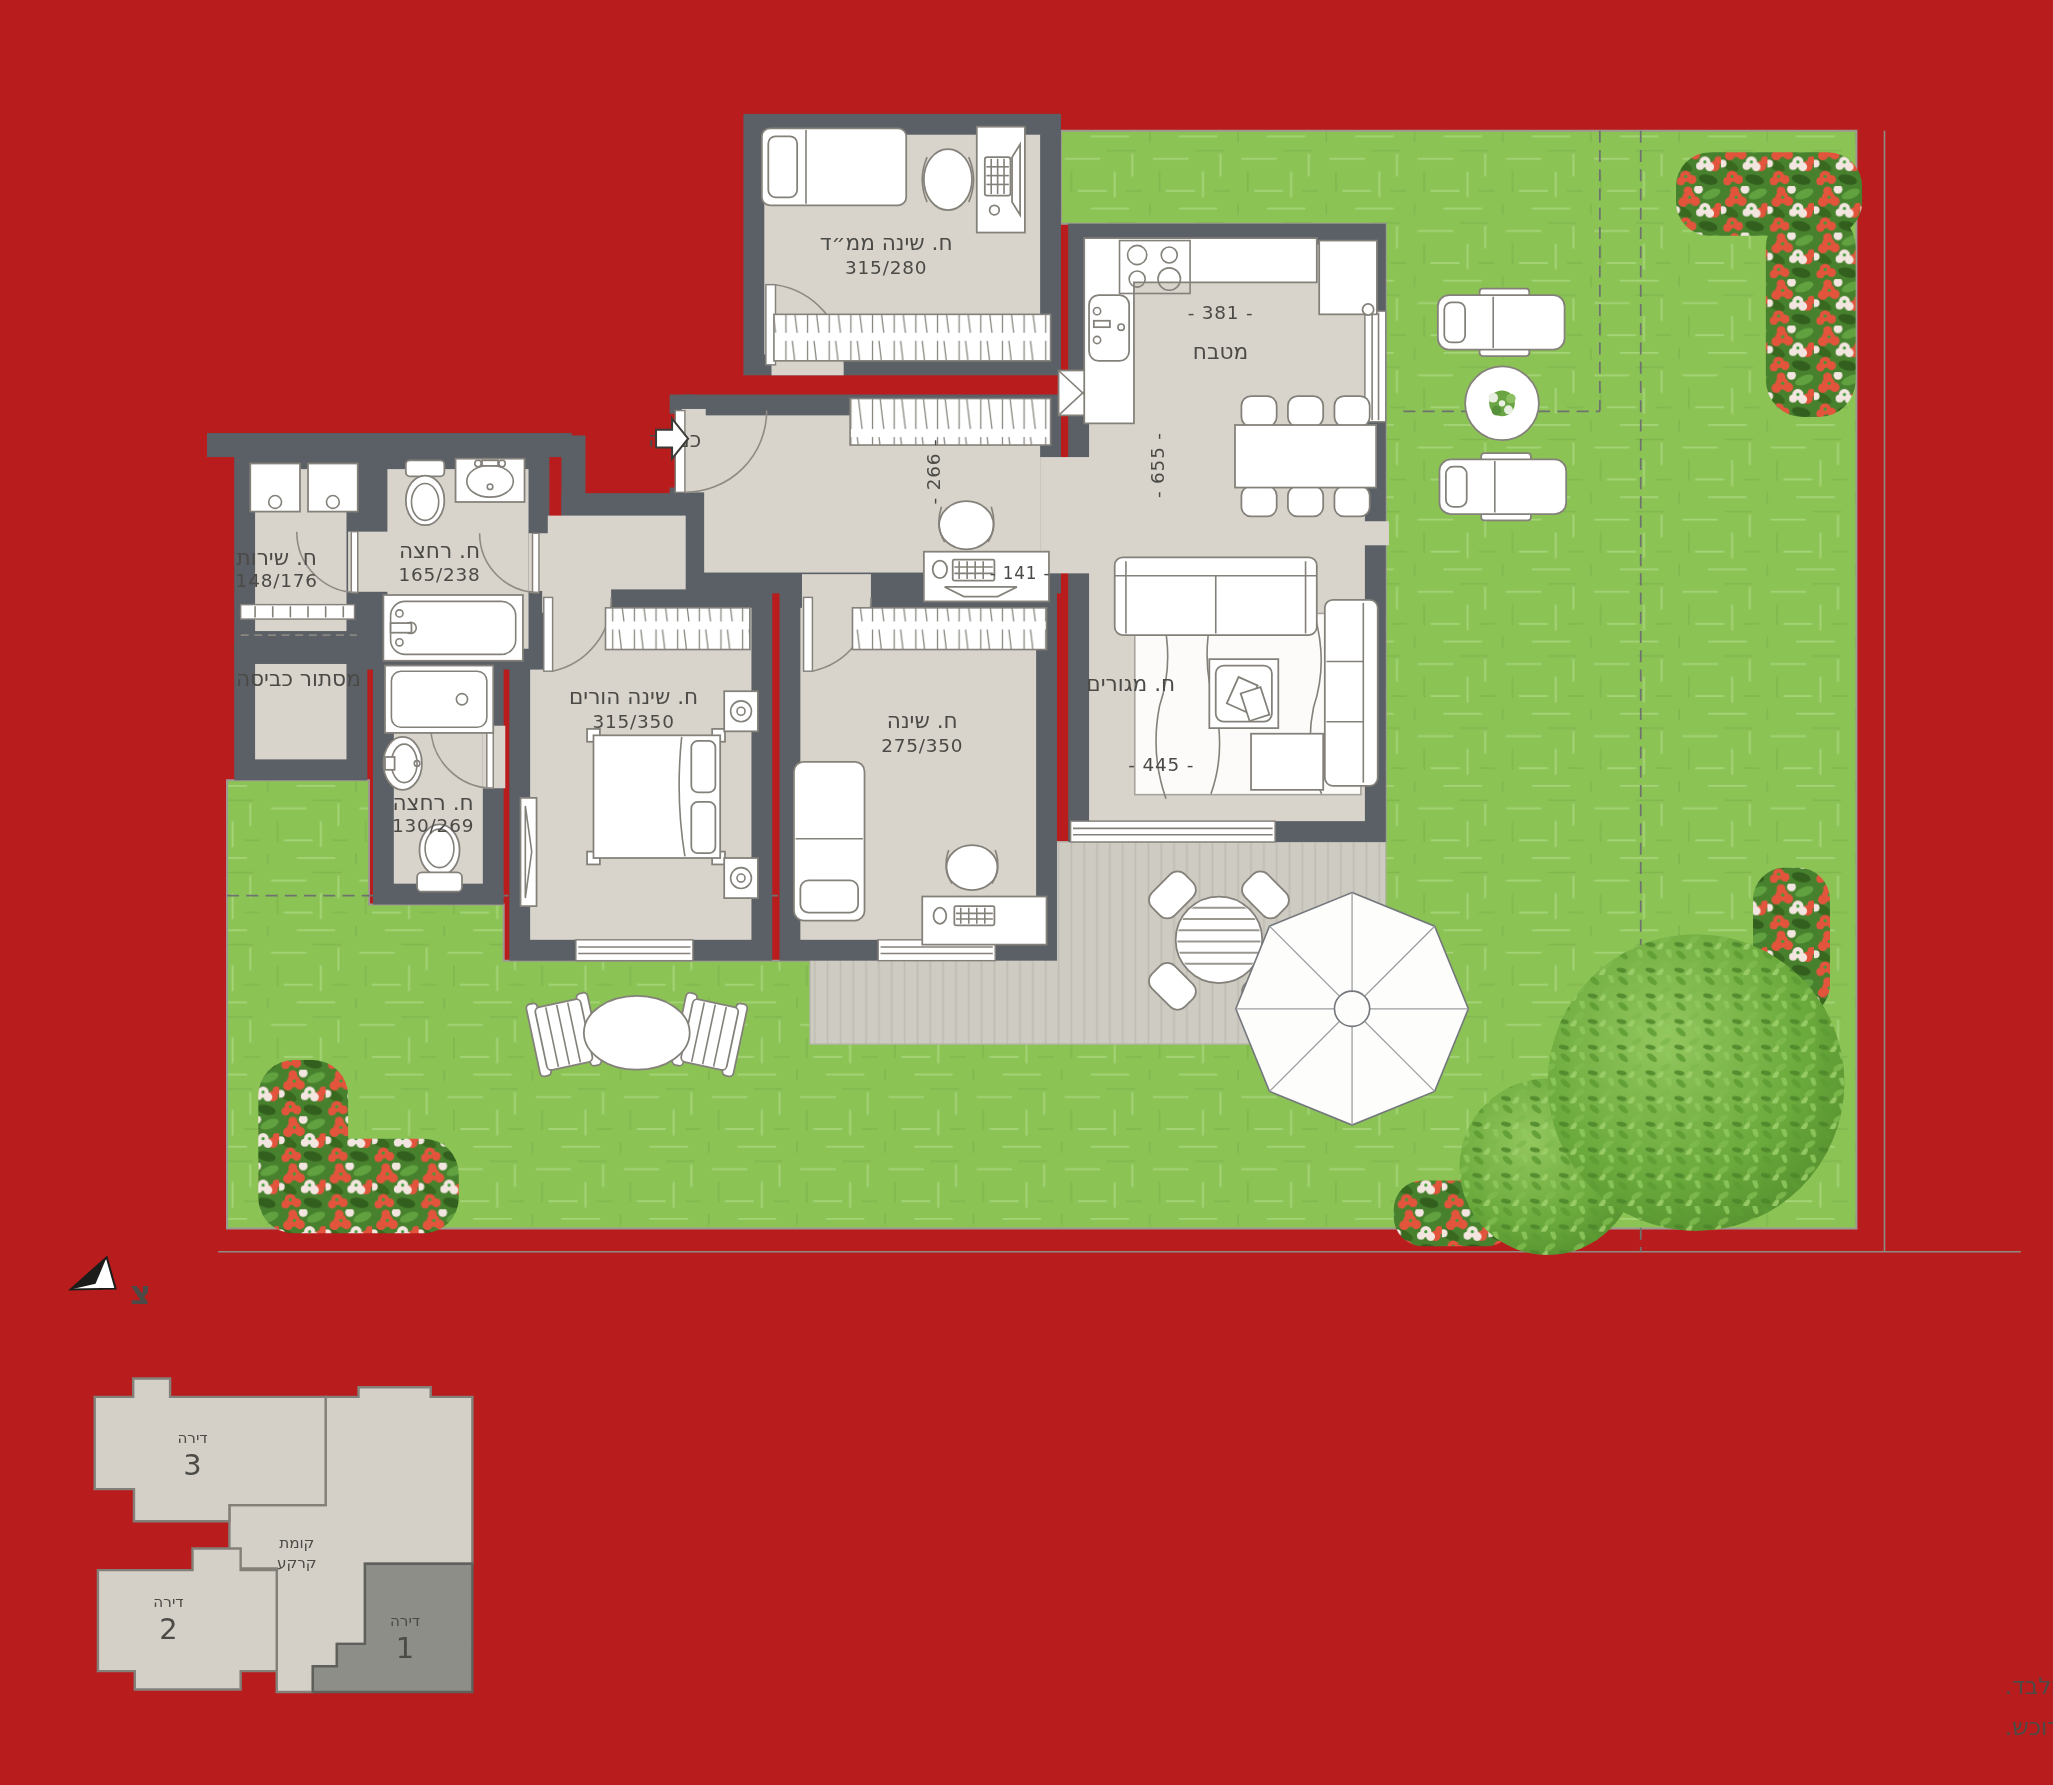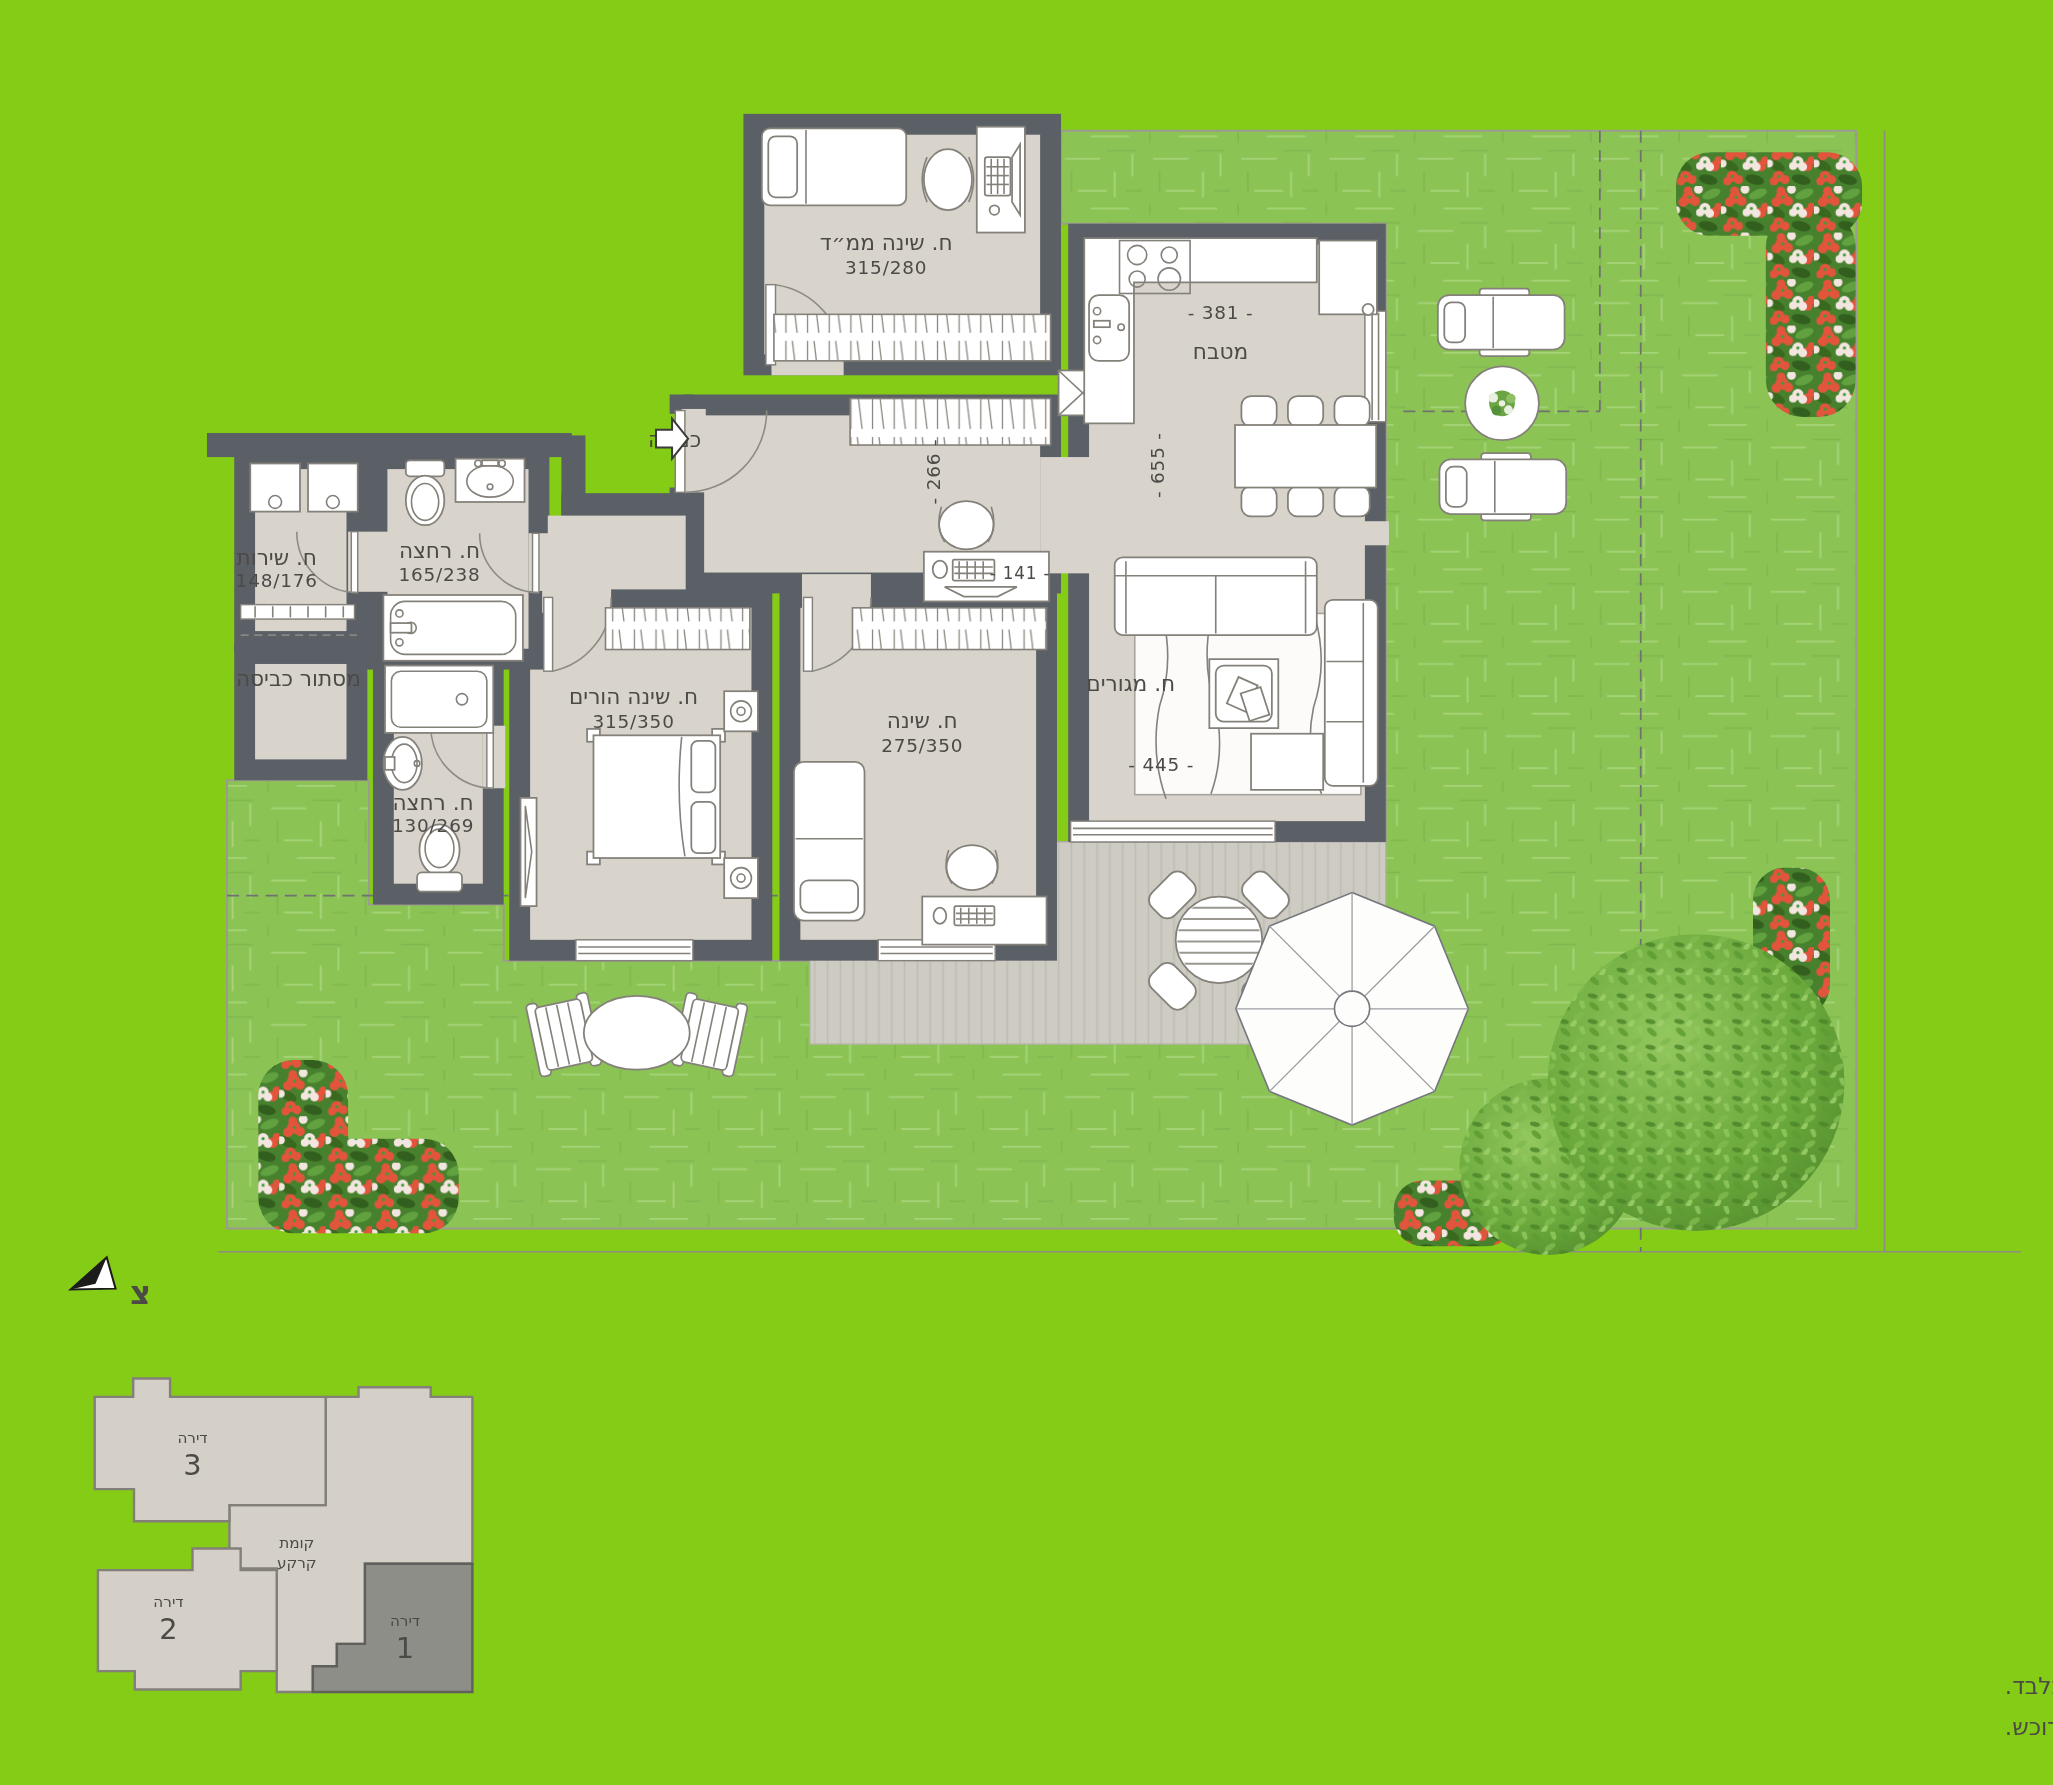--- a/index.html
+++ b/index.html
@@ -1,16 +1,16 @@
 <!DOCTYPE html>
 <html style="font-size:13px"><head>
 <meta charset="utf-8">
 <style>
   html,body{margin:0;padding:0;background:#d2cec6;}
-  .stage{position:relative;width:2053px;height:1785px;background:#84cc16;overflow:hidden;}
+  .stage{position:relative;width:2053px;height:1785px;background:#b91c1c;overflow:hidden;}
   svg{display:block;}
   text{font-family:"DejaVu Sans",sans-serif;fill:#4b4a46;}
   .rtl{direction:rtl;}
   .lbl{font-size:27px;}
   .dim{font-size:23px;letter-spacing:1px;}
   .dimS{font-size:21px;letter-spacing:1px;}
   .wall{fill:#5b5f66;}
   .floorfill{fill:#d8d4cc;}
   .room{fill:#d8d4cc;stroke:#5b5f66;stroke-width:26;}
   .furn{fill:#ffffff;stroke:#84817a;stroke-width:2.2;}

